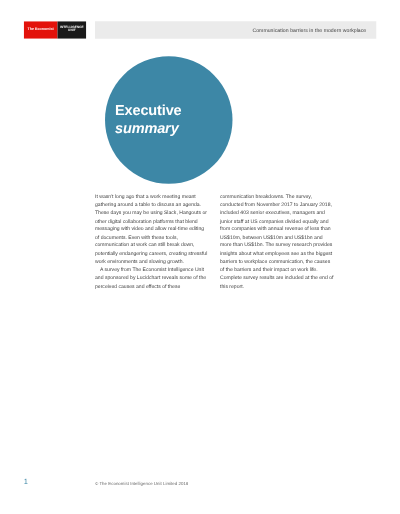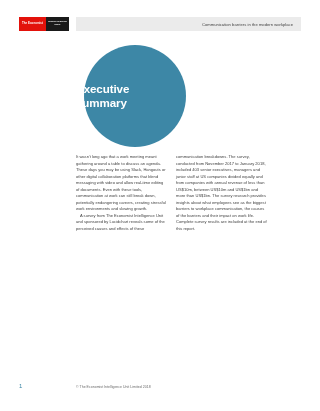--- a/index.html
+++ b/index.html
@@ -98,30 +98,30 @@
   
   .hero-circle {
     position: absolute;
     left: 84px; top: 45px;
     width: 102px; height: 102px;
     border-radius: 50%;
     background: #3d87a6;
   }
   .hero-title {
     position: absolute;
-    left: 76px;
+    left: 92px;
     top: 82px;
     width: 92px;
     color: #ffffff;
     font-size: 11.6px;
     font-weight: 700;
     line-height: 1.20;
     letter-spacing: -0.1px;
   }
-  .hero-title .l2 { display: block; }
+  .hero-title .l2 { display: block; font-style: italic; }
 
   
   .body-cols {
     position: absolute;
     left: 76px; top: 154px;
     width: 192px;
     display: flex;
     gap: 9px;
   }
   .col {

